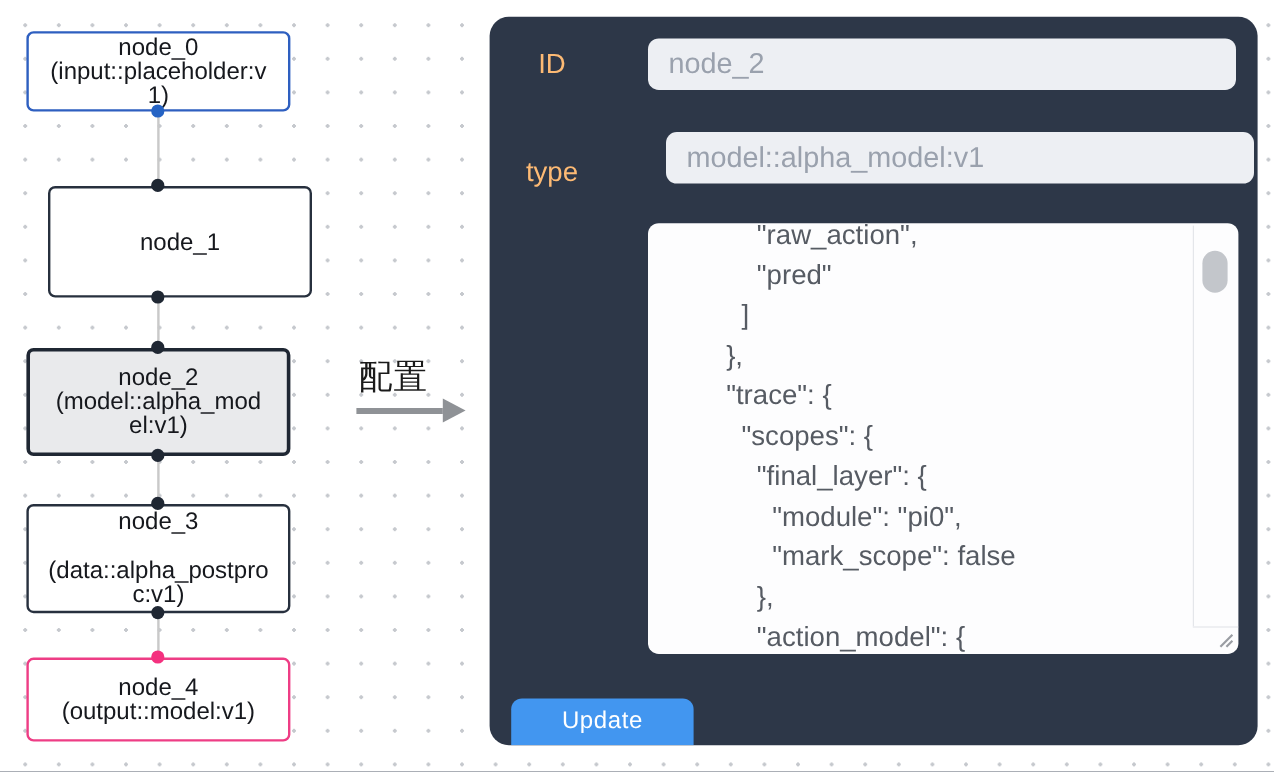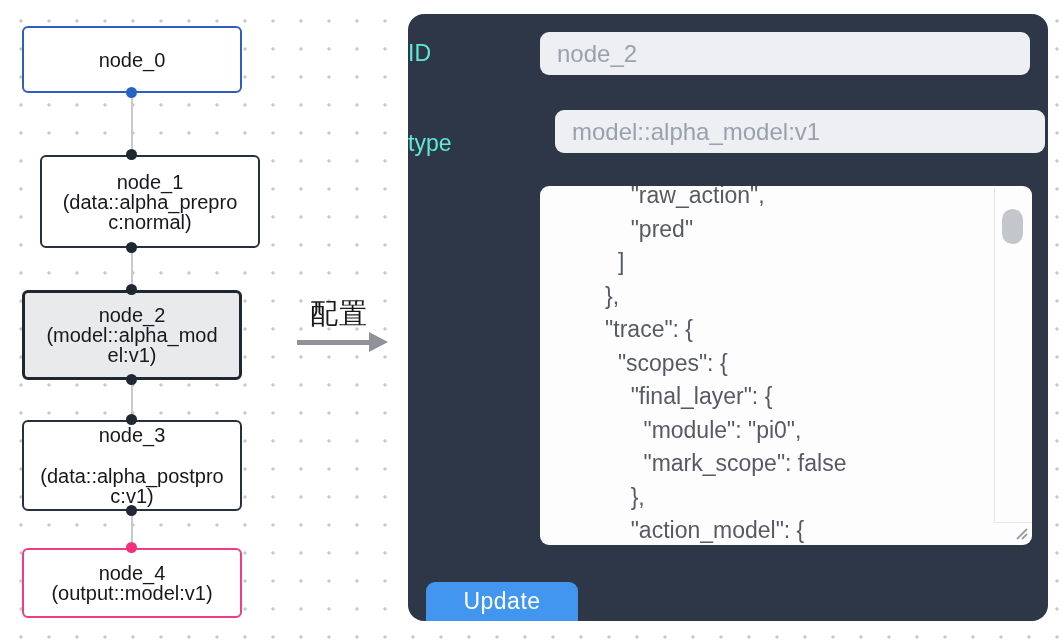--- a/index.html
+++ b/index.html
@@ -19,32 +19,32 @@
     padding:4px 16px;word-break:break-all;z-index:2;
   }
   .node-input{border-color:#2e5fc0;}
   .node-output{border-color:#ee3d85;}
   .node-selected{background:#e9eaec;border-width:3px;border-color:#1f2733;}
   .edge{position:absolute;left:131px;width:2px;background:#c9c9c9;z-index:1;}
   .port{position:absolute;left:126px;width:11px;height:11px;border-radius:50%;background:#1f2733;z-index:3;}
   .port-blue{background:#2563c4;}
   .port-pink{background:#f4317f;}
   
-  .transfer-label{position:absolute;left:310px;top:295px;font-size:28px;color:#1a1a1a;letter-spacing:1px;}
+  .transfer-label{position:absolute;left:299px;top:295px;font-size:28px;color:#1a1a1a;letter-spacing:1px;}
   .arrow-line{position:absolute;left:297px;top:340px;width:72px;height:5px;background:#8f9296;}
   .arrow-head{position:absolute;left:369px;top:332px;width:0;height:0;
     border-left:19px solid #8f9296;border-top:10px solid transparent;border-bottom:10px solid transparent;}
   
   .panel{
     position:absolute;left:408px;top:14px;width:640px;height:607px;
     background:#2d3748;border-radius:16px;overflow:hidden;
   }
   .field-label{
-    position:absolute;left:0;width:104px;text-align:left;
-    color:#5eead4;font-size:23px;
+    position:absolute;left:0;width:104px;text-align:center;
+    color:#fdba74;font-size:23px;
   }
   .lbl-id{top:18px;height:43px;line-height:43px;}
   .lbl-type{top:108px;height:43px;line-height:43px;}
   .lbl-config{top:180px;height:34px;line-height:34px;}
   .panel-input{
     position:absolute;left:132px;width:490px;height:43px;box-sizing:border-box;
     background:#edeff3;border:none;border-radius:9px;outline:none;
     color:#9aa1ad;font-size:24px;padding:0 17px;font-family:"Liberation Sans",sans-serif;
   }
   .inp-id{top:18px;}
@@ -58,36 +58,36 @@
     font-family:"Liberation Sans",sans-serif;
     font-size:23px;line-height:33.5px;color:#565b63;
   }
   .sb-sep-v{position:absolute;left:454px;top:2px;width:1px;height:334px;background:#e4e6ea;}
   .sb-sep-h{position:absolute;left:454px;top:336px;width:38px;height:1px;background:#e4e6ea;}
   .sb-thumb{position:absolute;left:462px;top:23px;width:21px;height:35px;border-radius:11px;background:#c3c6cb;}
   .resize-handle{position:absolute;right:3px;bottom:4px;width:18px;height:18px;}
   .update-btn{
     position:absolute;left:18px;top:568px;width:152px;height:39px;
     background:#4296f0;border:none;border-radius:9px 9px 0 0;
-    color:#ffffff;font-size:23px;font-weight:500;letter-spacing:0.5px;
+    color:#ffffff;font-size:20px;font-weight:500;letter-spacing:0.5px;
     font-family:"Liberation Sans",sans-serif;cursor:pointer;
   }
 </style>
 </head>
 <body>
 
 <div>
 
   <div class="node node-input" style="top:26px;height:67px;">
     <span>node_0</span>
+    <span>(input::placeholder:v1)</span>
   </div>
 
   <div class="node" style="top:155px;height:93px;margin-left:18px;">
     <span>node_1</span>
-    <span>(data::alpha_preproc:normal)</span>
   </div>
 
   <div class="node node-selected" style="top:290px;height:90px;">
     <span>node_2</span>
     <span>(model::alpha_model:v1)</span>
   </div>
 
   <div class="node" style="top:420px;height:91px;gap:21px;">
     <span>node_3</span>
     <span>(data::alpha_postproc:v1)</span>

